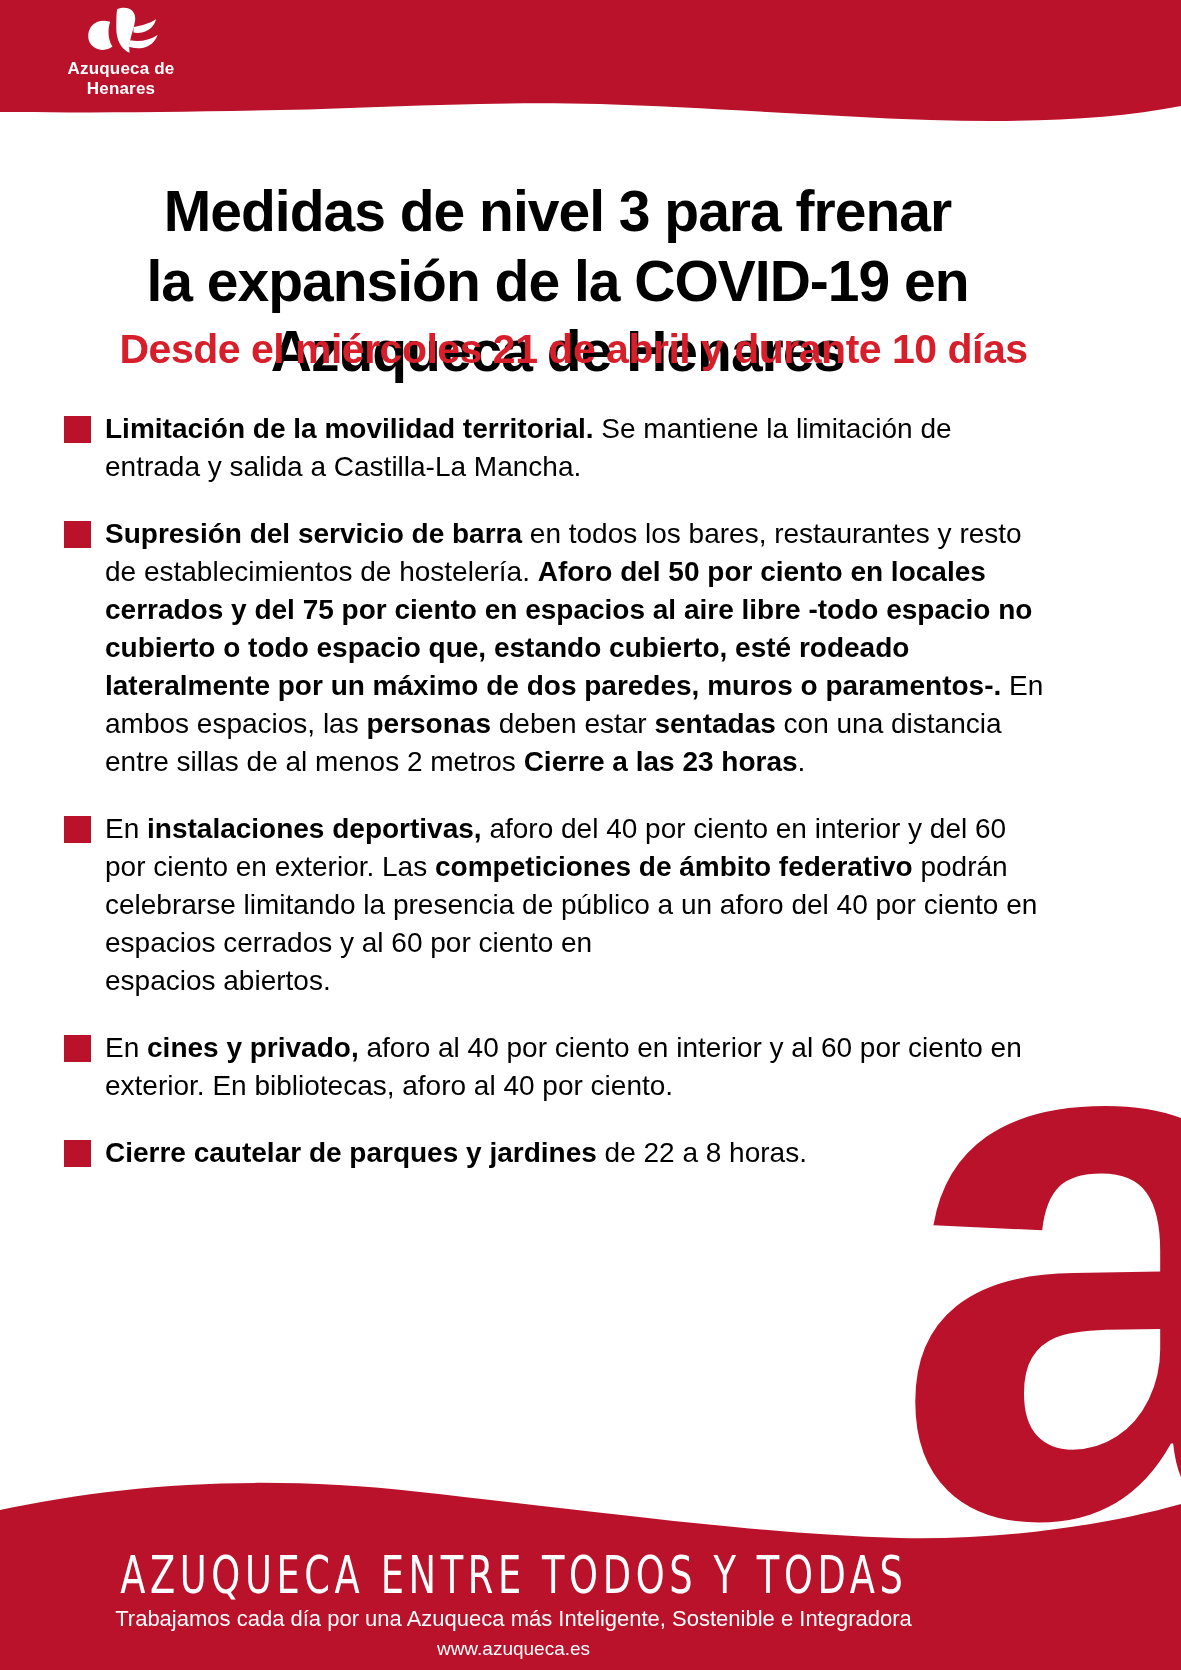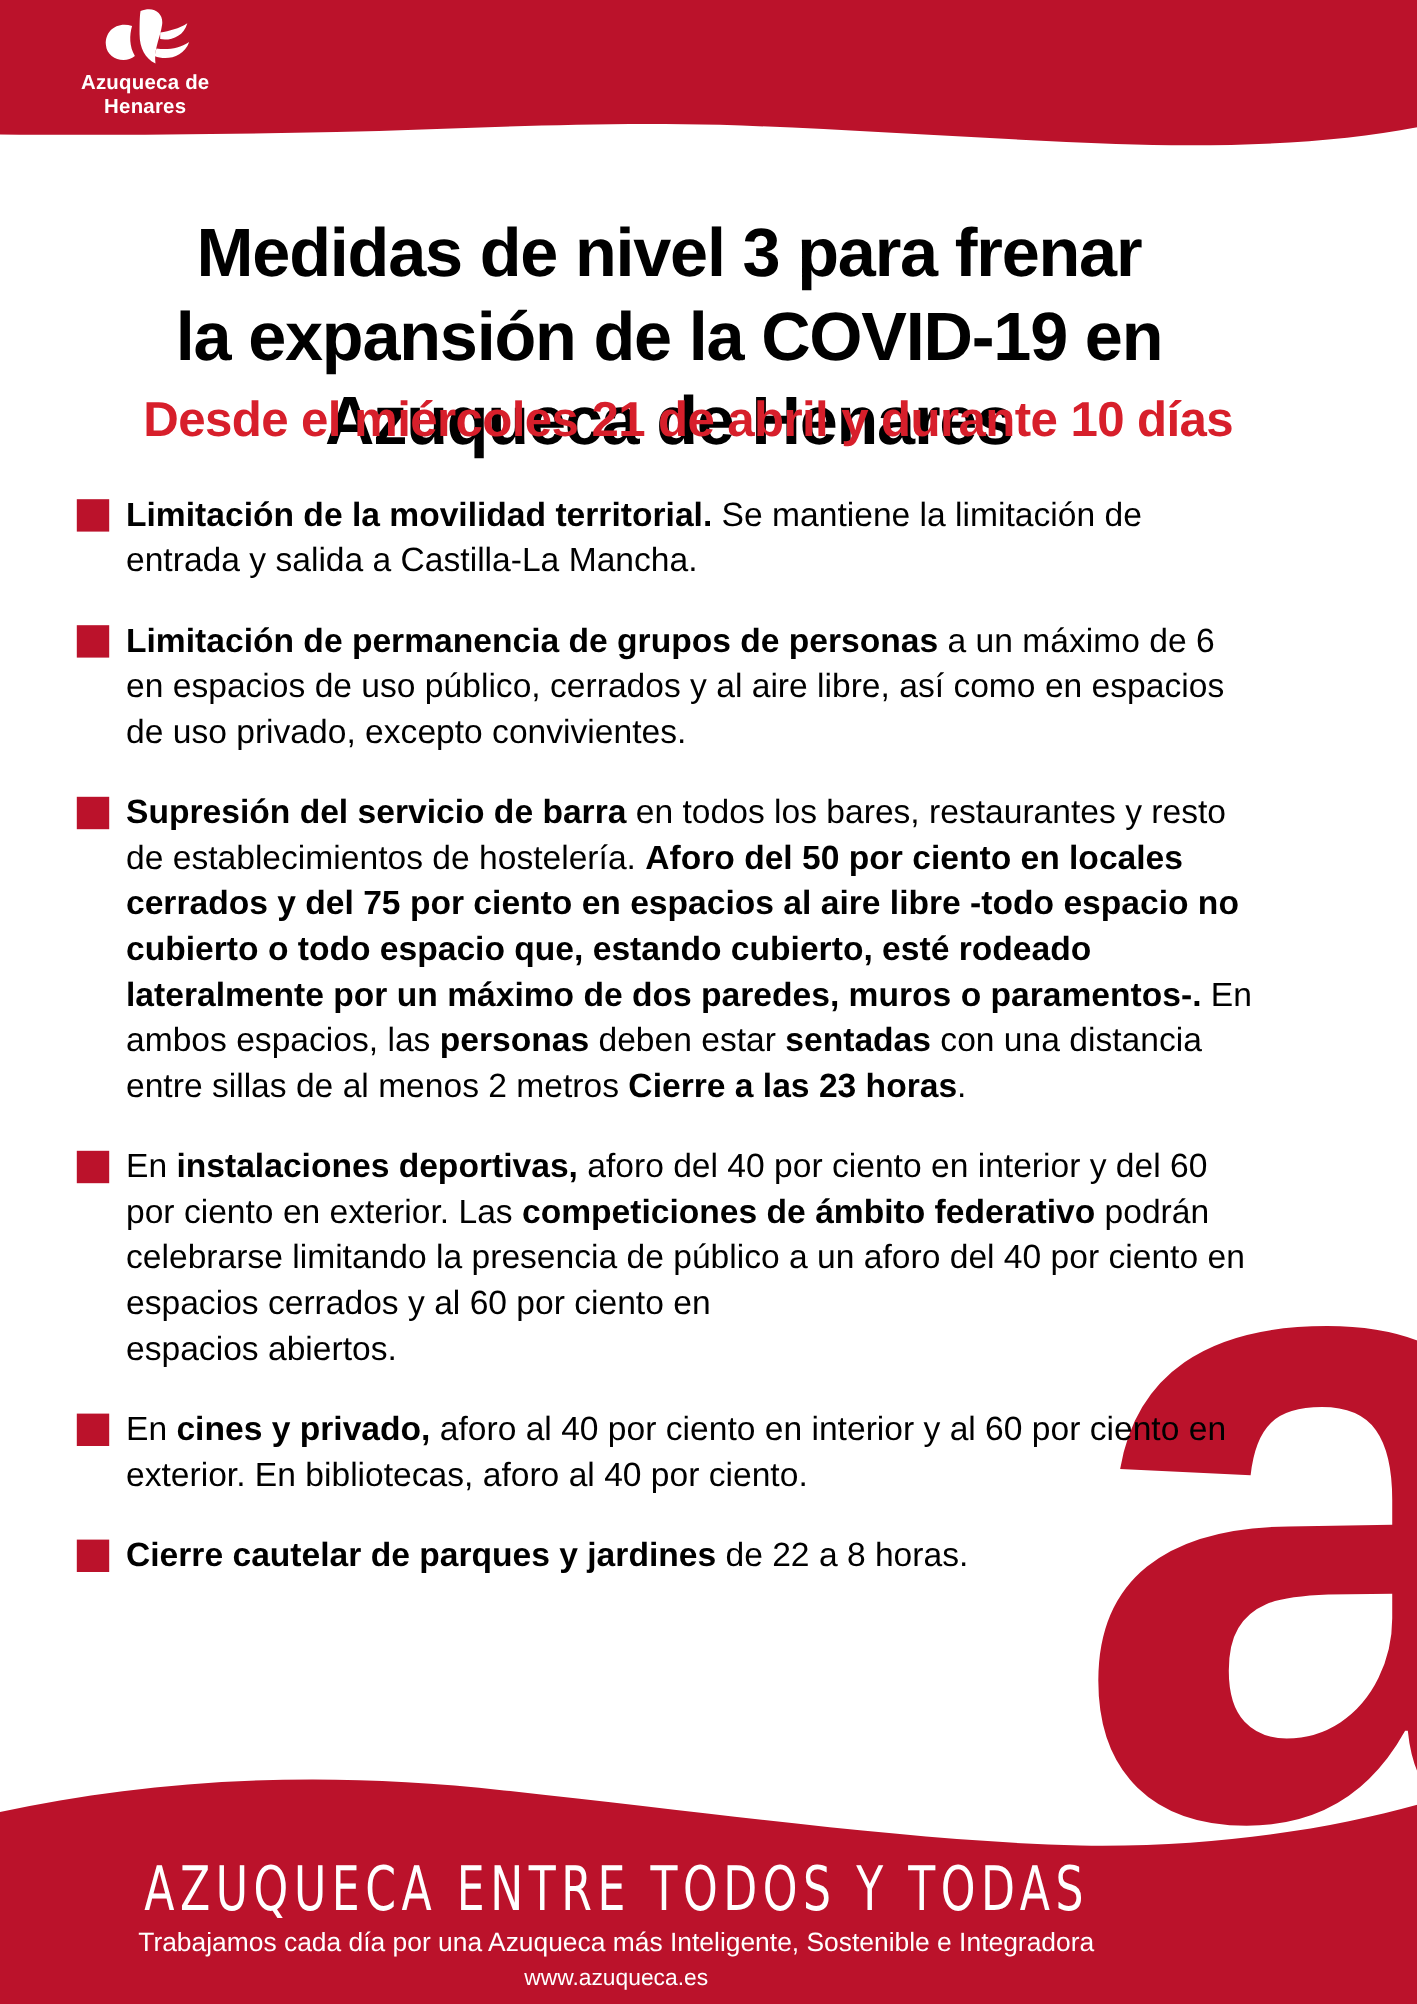--- a/index.html
+++ b/index.html
@@ -95,24 +95,20 @@
   <div class="subtitle">Desde el miércoles 21 de abril y durante 10 días</div>
 
   <div class="content">
     <ul id="bullet-list">
         <li>
           <span class="sq"></span>
           <p><span class="b">Limitación de la movilidad territorial.</span><span> Se mantiene la limitación de entrada y salida a Castilla-La Mancha.</span></p>
         </li>
         <li>
           <span class="sq"></span>
-          <p><span class="b">Limitación de permanencia de grupos de personas</span><span> a un máximo de 6 en espacios de uso público, cerrados y al aire libre, así como en espacios de uso privado, excepto convivientes.</span></p>
-        </li>
-        <li>
-          <span class="sq"></span>
           <p><span class="b">Supresión del servicio de barra</span><span> en todos los bares, restaurantes y resto de establecimientos de hostelería. </span><span class="b">Aforo del 50 por ciento en locales cerrados y del 75 por ciento en espacios al aire libre -todo espacio no cubierto o todo espacio que, estando cubierto, esté rodeado lateralmente por un máximo de dos paredes, muros o paramentos-.</span><span> En ambos espacios, las </span><span class="b">personas</span><span> deben estar </span><span class="b">sentadas</span><span> con una distancia entre sillas de al menos 2 metros </span><span class="b">Cierre a las 23 horas</span><span>.</span></p>
         </li>
         <li>
           <span class="sq"></span>
           <p><span>En </span><span class="b">instalaciones deportivas,</span><span> aforo del 40 por ciento en interior y del 60 por ciento en exterior. Las </span><span class="b">competiciones de ámbito federativo</span><span> podrán celebrarse limitando la presencia de público a un aforo del 40 por ciento en espacios cerrados y al 60 por ciento en
 espacios abiertos.</span></p>
         </li>
         <li>
           <span class="sq"></span>
           <p><span>En </span><span class="b">cines y privado,</span><span> aforo al 40 por ciento en interior y al 60 por ciento en exterior. En bibliotecas, aforo al 40 por ciento.</span></p>

